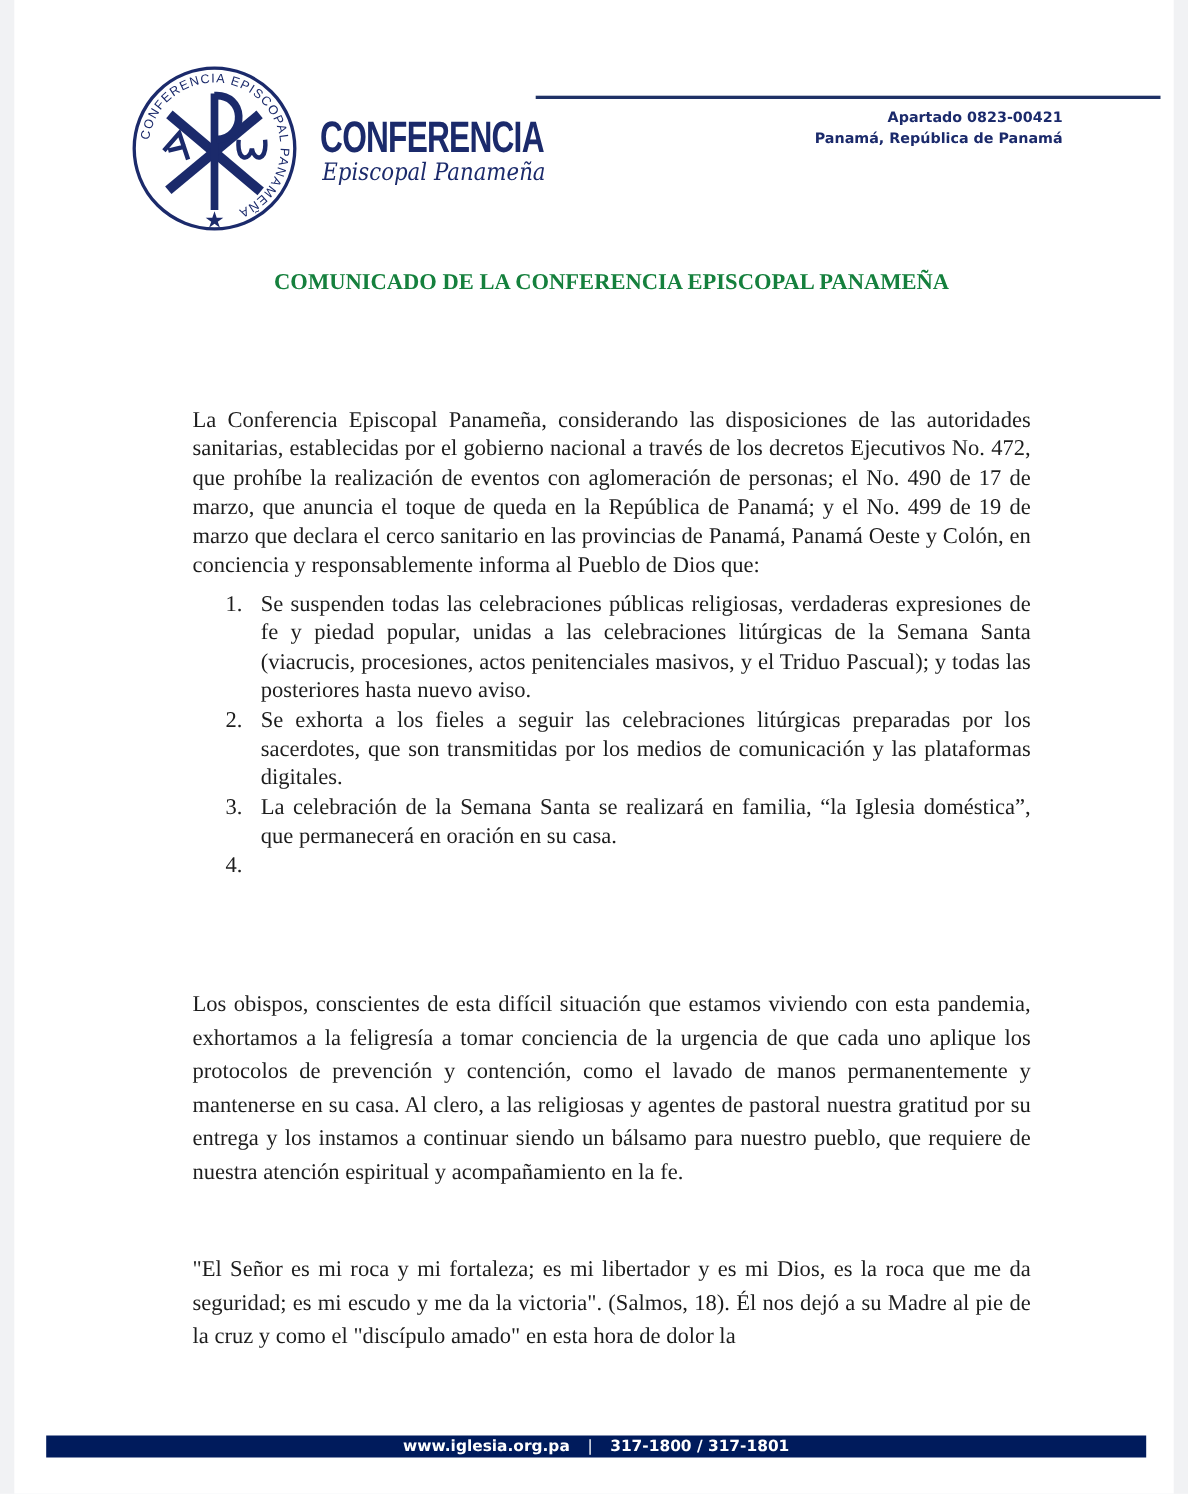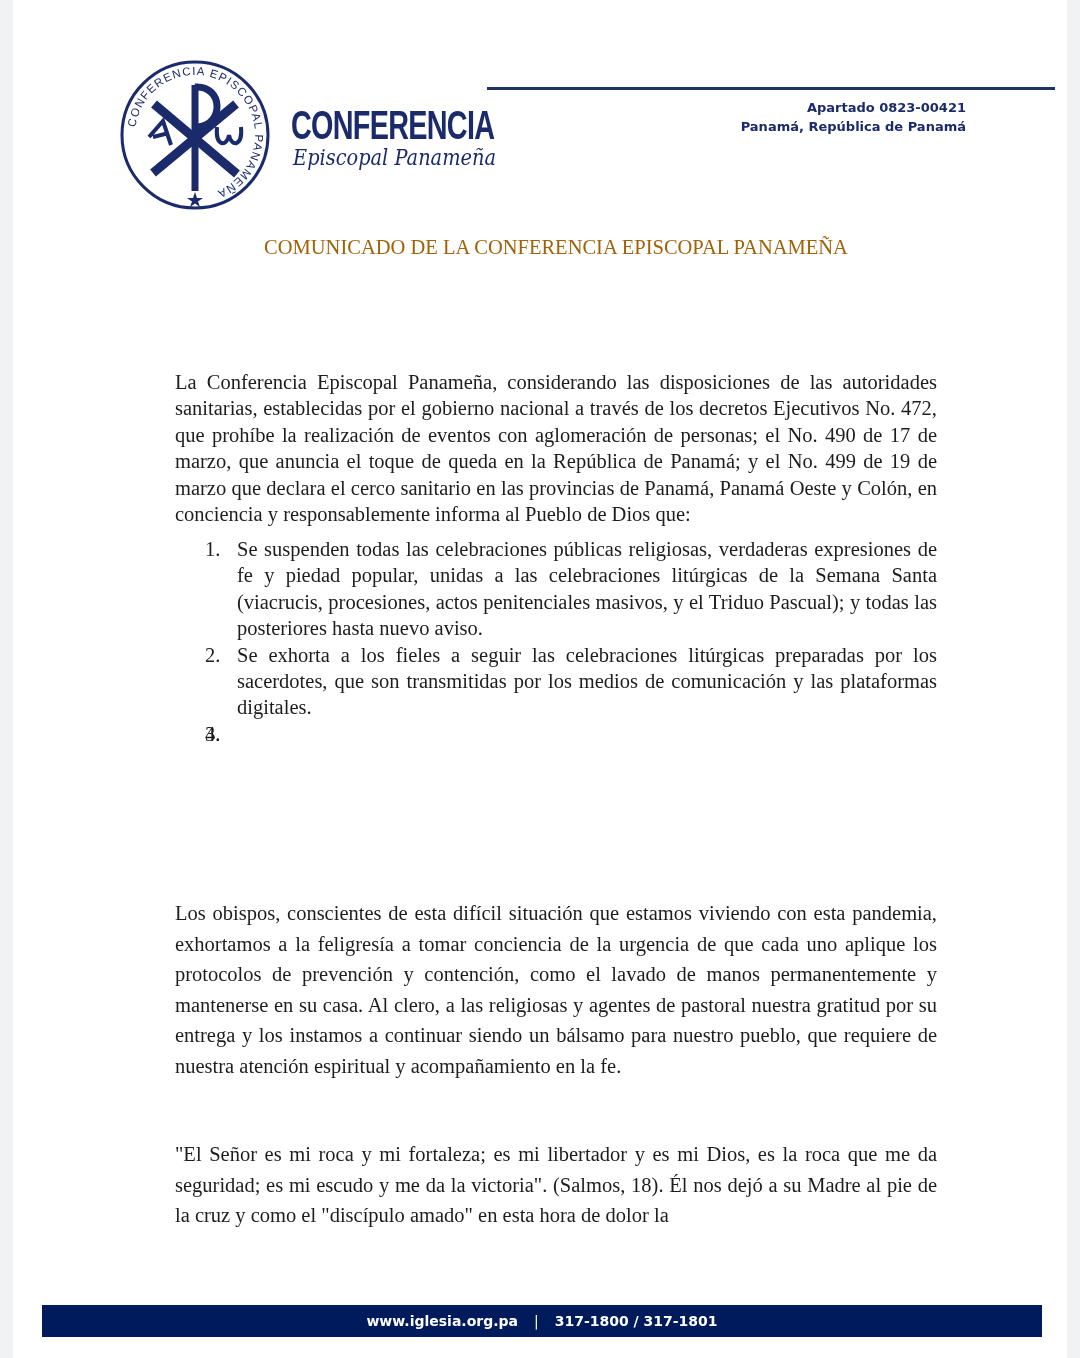--- a/index.html
+++ b/index.html
@@ -41,44 +41,44 @@
     }
     .address {
       position: absolute; right: 101px; top: 98px;
       text-align: right;
       font-family: "DejaVu Sans", "Liberation Sans", sans-serif;
       font-weight: bold; font-size: 13px; line-height: 19px;
       color: #1b2a6b;
     }
     
     .title-block {
-      position: absolute; left: 162px; width: 762px; top: 234px;
-      text-align: center; font-weight: normal; font-size: 20.5px; line-height: 26px;
-      color: #a16207;
+      position: absolute; left: 162px; width: 762px; top: 244px;
+      text-align: center; font-weight: bold; font-size: 20.5px; line-height: 26px;
+      color: #15803d;
     }
     .title-block .t2 { font-style: italic; }
     
     .para {
       position: absolute; left: 162px; width: 762px;
       font-size: 20.5px; text-align: justify; color: #1d1d1d; margin-top: 44px;
     }
     .p1 { top: 325px; line-height: 26.4px; }
     .list {
       position: absolute; left: 162px; width: 762px; top: 536px;
       margin: 0; padding: 0; list-style: none;
       font-size: 20.5px; line-height: 26.4px; color: #1d1d1d;
     }
     .list li { position: relative; padding-left: 62px; text-align: justify; }
     .list li .num { position: absolute; left: 30px; top: 0; }
     .p2 { top: 854px; line-height: 30.5px; }
     .p3 { top: 1095px; line-height: 30.5px; }
     
     .footer-bar {
       position: absolute; left: 29px; top: 1305px;
-      width: 1000px; height: 32px; background: #001b5c;
+      width: 1000px; height: 20px; background: #001b5c;
       display: flex; align-items: center; justify-content: center;
       font-family: "DejaVu Sans", "Liberation Sans", sans-serif;
       font-size: 14px; color: #ffffff; font-weight: bold;
     }
     .footer-sep { margin: 0 16px; font-weight: normal; }
   </style>
 </head>
 <body>
 
 <div class="page">
@@ -124,20 +124,21 @@
     <li>
       <span class="num">1.</span>
       <span>Se suspenden todas las celebraciones públicas religiosas, verdaderas expresiones de fe y piedad popular, unidas a las celebraciones litúrgicas de la Semana Santa (viacrucis, procesiones, actos penitenciales masivos, y el Triduo Pascual); y todas las posteriores hasta nuevo aviso.</span>
     </li>
     <li>
       <span class="num">2.</span>
       <span>Se exhorta a los fieles a seguir las celebraciones litúrgicas preparadas por los sacerdotes, que son transmitidas por los medios de comunicación y las plataformas digitales.</span>
     </li>
     <li>
       <span class="num">3.</span>
+      <span>La celebración de la Semana Santa se realizará en familia, “la Iglesia doméstica”, que permanecerá en oración en su casa.</span>
     </li>
     <li>
       <span class="num">4.</span>
     </li>
   </ol>
 
   <div class="para p2">Los obispos, conscientes de esta difícil situación que estamos viviendo con esta pandemia, exhortamos a la feligresía a tomar conciencia de la urgencia de que cada uno aplique los protocolos de prevención y contención, como el lavado de manos permanentemente y mantenerse en su casa. Al clero, a las religiosas y agentes de pastoral nuestra gratitud por su entrega  y los instamos a continuar siendo un bálsamo para nuestro pueblo, que requiere de nuestra atención espiritual y acompañamiento en la fe.</div>
   <div class="para p3">"El Señor es mi roca y mi fortaleza; es mi libertador y es mi Dios, es la roca que me da seguridad; es mi escudo y me da la victoria". (Salmos, 18). Él nos dejó a su Madre al pie de la cruz  y como el "discípulo amado" en esta hora de dolor la</div>
 
   <div class="footer-bar">

